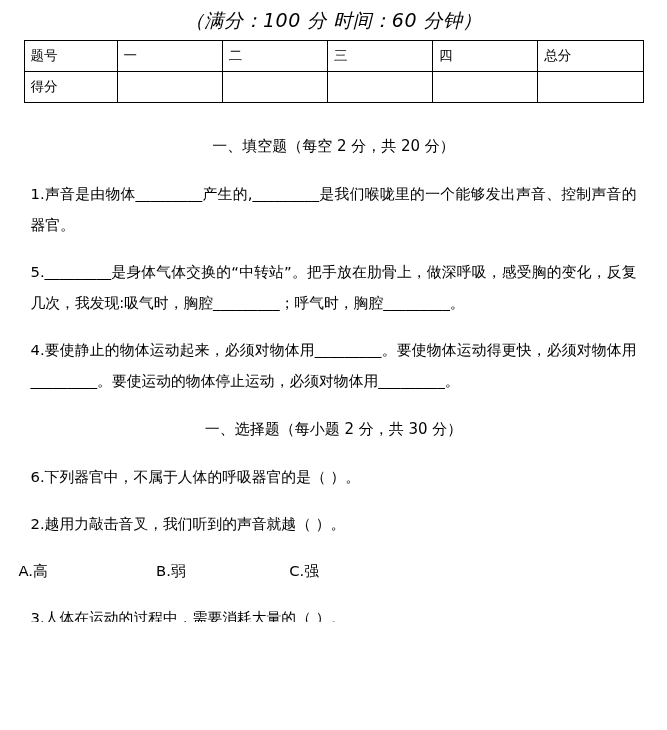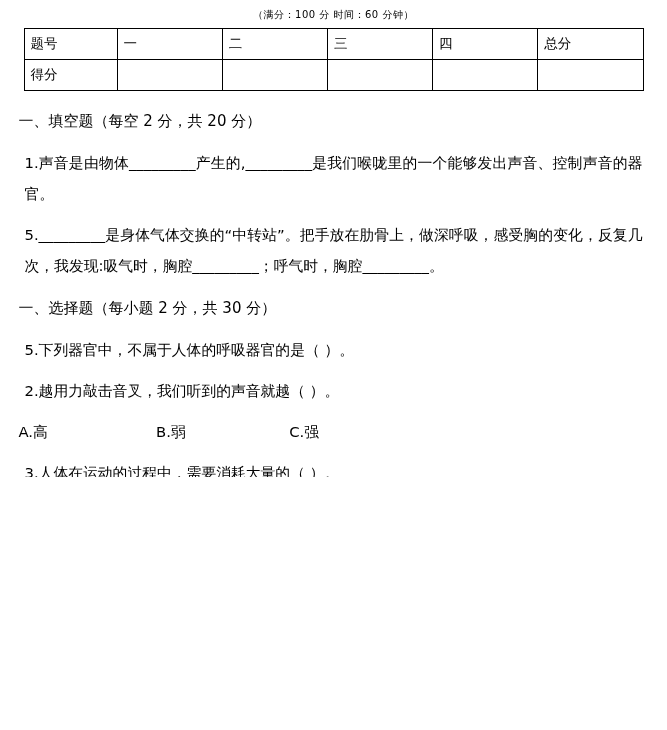--- a/index.html
+++ b/index.html
@@ -16,28 +16,29 @@
   }
   .page {
     position: relative;
     width: 667px;
     height: 730px;
     padding: 0;
     box-sizing: border-box;
   }
   .header-line {
     text-align: center;
-    font-size: 10px;
+    font-size: 19px;
     letter-spacing: 0.5px;
     padding-top: 8px;
     padding-bottom: 6px;
+    font-style: italic;
   }
   table.score-table {
     width: 620px;
-    margin: 0 auto 3px auto;
+    margin: 0 auto 16px auto;
     border-collapse: collapse;
     table-layout: fixed;
   }
   table.score-table td {
     border: 1px solid #000000;
     height: 26px;
     font-size: 13.5px;
     padding: 2px 6px;
     vertical-align: middle;
   }
@@ -45,28 +46,29 @@
     width: 80px;
   }
   .content {
     width: 630px;
     margin: 0 auto;
     padding-top: 8px;
   }
   .q {
     font-size: 14.8px;
     line-height: 31px;
-    margin: 6px;
+    margin: 12px;
     padding: 2px 0 2px 0;
     text-align: justify;
   }
   .section-head {
     font-size: 15px;
     line-height: 31px;
     padding: 4px 0 2px 0;
+    text-align: center;
   }
   .opts {
     font-size: 14.8px;
     line-height: 31px;
     padding: 2px 0;
     white-space: pre;
   }
   .clip-last {
     overflow: hidden;
     height: 18px;
@@ -99,24 +101,25 @@
       </tr>
     </tbody>
   </table>
 
   <div class="content">
 
     <div class="section-head">一、填空题（每空 2 分，共 20 分）</div>
 
     <p class="q">1.声音是由物体_________产生的,_________是我们喉咙里的一个能够发出声音、控制声音的器官。</p>
     <p class="q">5._________是身体气体交换的“中转站”。把手放在肋骨上，做深呼吸，感受胸的变化，反复几次，我发现:吸气时，胸腔_________；呼气时，胸腔_________。</p>
+    <p class="q">4.要使静止的物体运动起来，必须对物体用_________。要使物体运动得更快，必须对物体用_________。要使运动的物体停止运动，必须对物体用_________。</p>
 
     <div class="section-head">一、选择题（每小题 2 分，共 30 分）</div>
 
-    <p class="q">5.下列器官中，不属于人体的呼吸器官的是（                ）。</p>
+    <p class="q">6.下列器官中，不属于人体的呼吸器官的是（                ）。</p>
 
     <p class="q">2.越用力敲击音叉，我们听到的声音就越（                ）。</p>
     <div class="opts">A.高                       B.弱                      C.强</div>
 
     <p class="q clip-last">3.人体在运动的过程中，需要消耗大量的（                ）。</p>
 
   </div>
 </div>
 
 </body></html>

